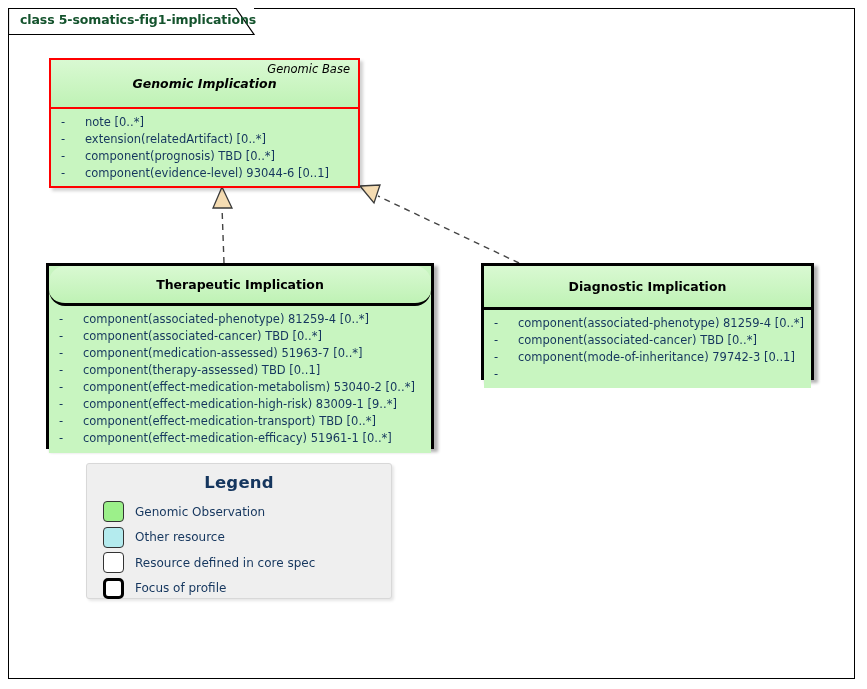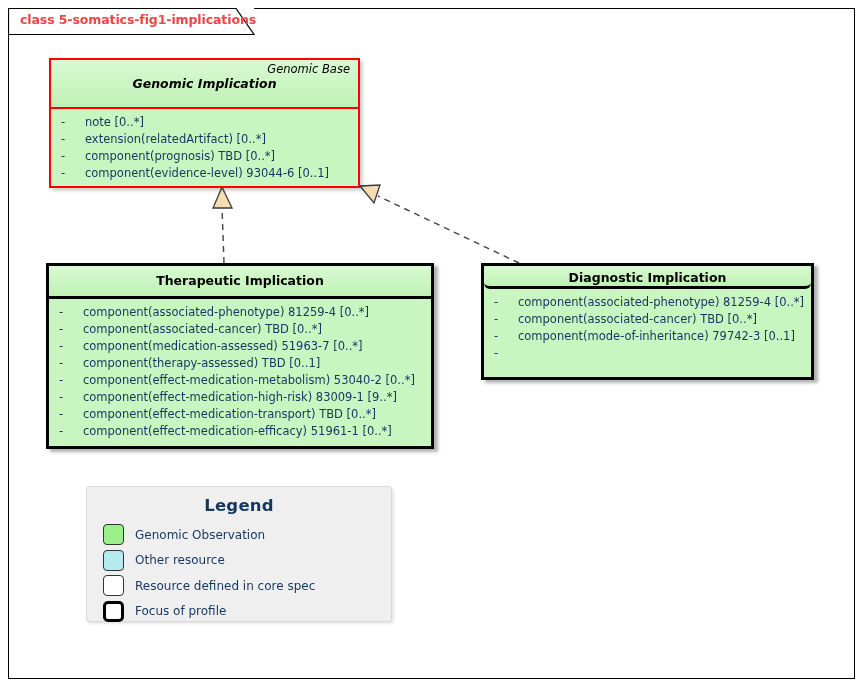--- a/index.html
+++ b/index.html
@@ -53,21 +53,21 @@
   .title-tab .tab-svg {
     position: absolute;
     left: 0; top: 0;
   }
   .title-tab .tab-label {
     position: absolute;
     left: 12px;
     top: 4px;
     font-size: 12.5px;
     font-weight: bold;
-    color: #ef4444;
+    color: #14532d;
     white-space: nowrap;
     letter-spacing: -0.1px;
   }
 
   
   #connectors {
     position: absolute;
     left: 0; top: 0;
     width: 867px;
     height: 689px;
@@ -227,21 +227,21 @@
         <span>component(prognosis) TBD [0..*]</span>
       </div>
       <div class="attr">
         <span class="vis">-</span>
         <span>component(evidence-level) 93044-6 [0..1]</span>
       </div>
     </div>
   </div>
 
   <div class="uml focus" style="left:46px; top:263px; width:388px; height:186px;">
-    <div class="hdr" style="height:33px; display:flex; align-items:center; justify-content:center;">
+    <div class="hdr" style="height:40px; display:flex; align-items:center; justify-content:center;border-radius:16px;">
       <div class="cname">Therapeutic Implication</div>
     </div>
     <div class="attrs" style="height:147px;">
       <div class="attr">
         <span class="vis">-</span>
         <span>component(associated-phenotype) 81259-4 [0..*]</span>
       </div>
       <div class="attr">
         <span class="vis">-</span>
         <span>component(associated-cancer) TBD [0..*]</span>
@@ -267,21 +267,21 @@
         <span>component(effect-medication-transport) TBD [0..*]</span>
       </div>
       <div class="attr">
         <span class="vis">-</span>
         <span>component(effect-medication-efficacy) 51961-1 [0..*]</span>
       </div>
     </div>
   </div>
 
   <div class="uml focus" style="left:481px; top:263px; width:333px; height:117px;">
-    <div class="hdr" style="height:23px; display:flex; align-items:flex-end; justify-content:center;border-radius:6px;">
+    <div class="hdr" style="height:44px; display:flex; align-items:center; justify-content:center;">
       <div class="cname">Diagnostic Implication</div>
     </div>
     <div class="attrs" style="height:78px;">
       <div class="attr">
         <span class="vis">-</span>
         <span>component(associated-phenotype) 81259-4 [0..*]</span>
       </div>
       <div class="attr">
         <span class="vis">-</span>
         <span>component(associated-cancer) TBD [0..*]</span>
@@ -289,21 +289,21 @@
       <div class="attr">
         <span class="vis">-</span>
         <span>component(mode-of-inheritance) 79742-3 [0..1]</span>
       </div>
       <div class="attr">
         <span class="vis">-</span>
       </div>
     </div>
   </div>
 
-  <div class="legend" style="left:86px; top:486px; width:306px; height:136px;">
+  <div class="legend" style="left:86px; top:463px; width:306px; height:136px;">
     <div class="legend-title">Legend</div>
 
     <div class="lrow">
       <span class="sw thin" style="background:#9cf08a;"></span>
       <span class="ltext">Genomic Observation</span>
     </div>
 
     <div class="lrow">
       <span class="sw thin" style="background:#b4ebee;"></span>
       <span class="ltext">Other resource</span>

